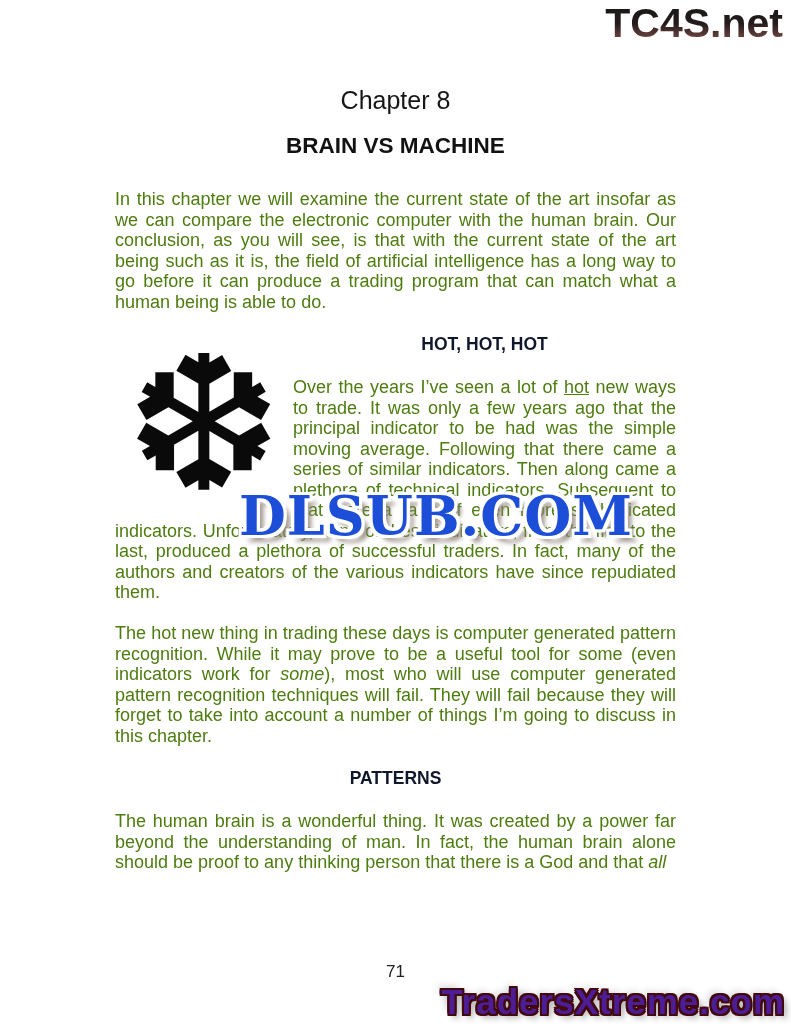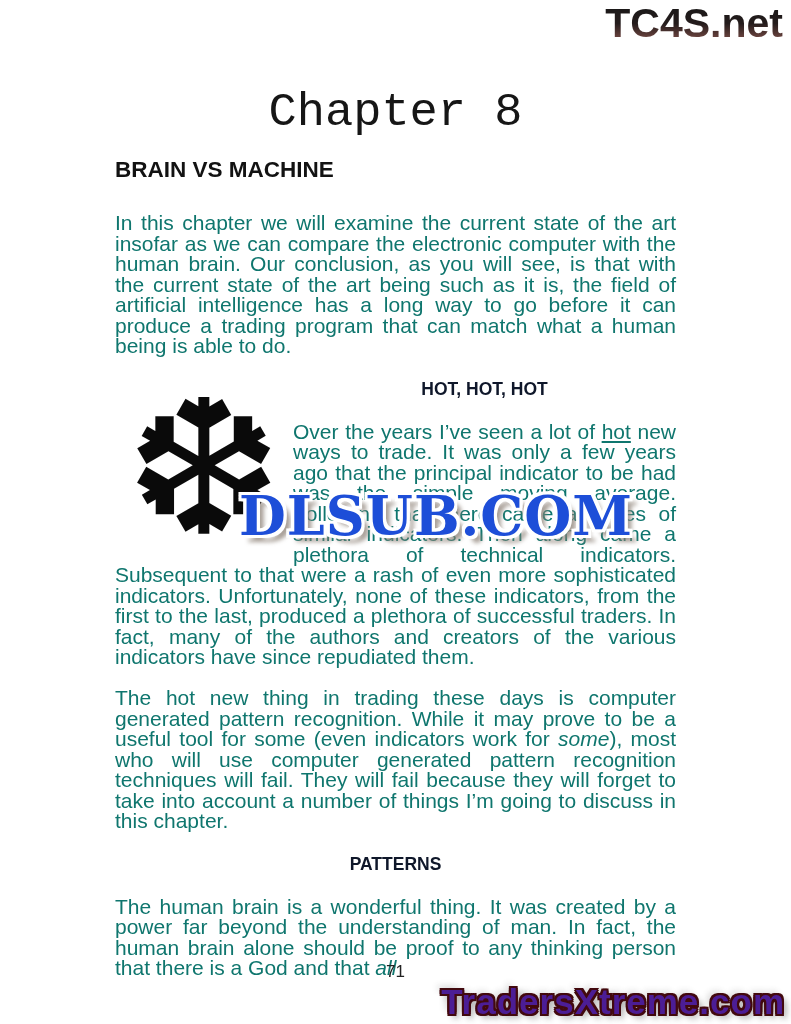--- a/index.html
+++ b/index.html
@@ -24,31 +24,31 @@
     .tc4s-logo {
       background:linear-gradient(180deg,#171717 0%,#241c1c 50%,#6e4540 82%,#96625c 100%);
       -webkit-background-clip:text; background-clip:text;
       color:transparent;
     }
   }
 
   .content { padding:86px 115px 0 115px; }
 
   .chapter-title {
-    text-align:center; font-size:47px; font-weight:normal;
-    margin-bottom:18px; color:#161616;font-family:Liberation Mono, monospace;
+    text-align:center; font-size:25px; font-weight:normal;
+    margin-bottom:18px; color:#161616;
   }
   .section-title {
-    font-size:22.5px; font-weight:bold;
+    text-align:center; font-size:22.5px; font-weight:bold;
     margin-bottom:30px; color:#121212;
   }
 
   p.body-par {
-    font-size:21px; line-height:20.5px;
-    text-align:justify; margin-bottom:20.5px; color:#0f766e;
+    font-size:18px; line-height:20.5px;
+    text-align:justify; margin-bottom:20.5px; color:#4d7c0f;
   }
   .run-underline { text-decoration:underline;margin-top:27px; }
   .run-italic { font-style:italic; }
 
   .snowflake-float {
     float:left;
     width:178px; height:180px;
     margin:2px 0 2px 0;
     display:flex; align-items:center; justify-content:center;
     font-size:188px; line-height:1;

